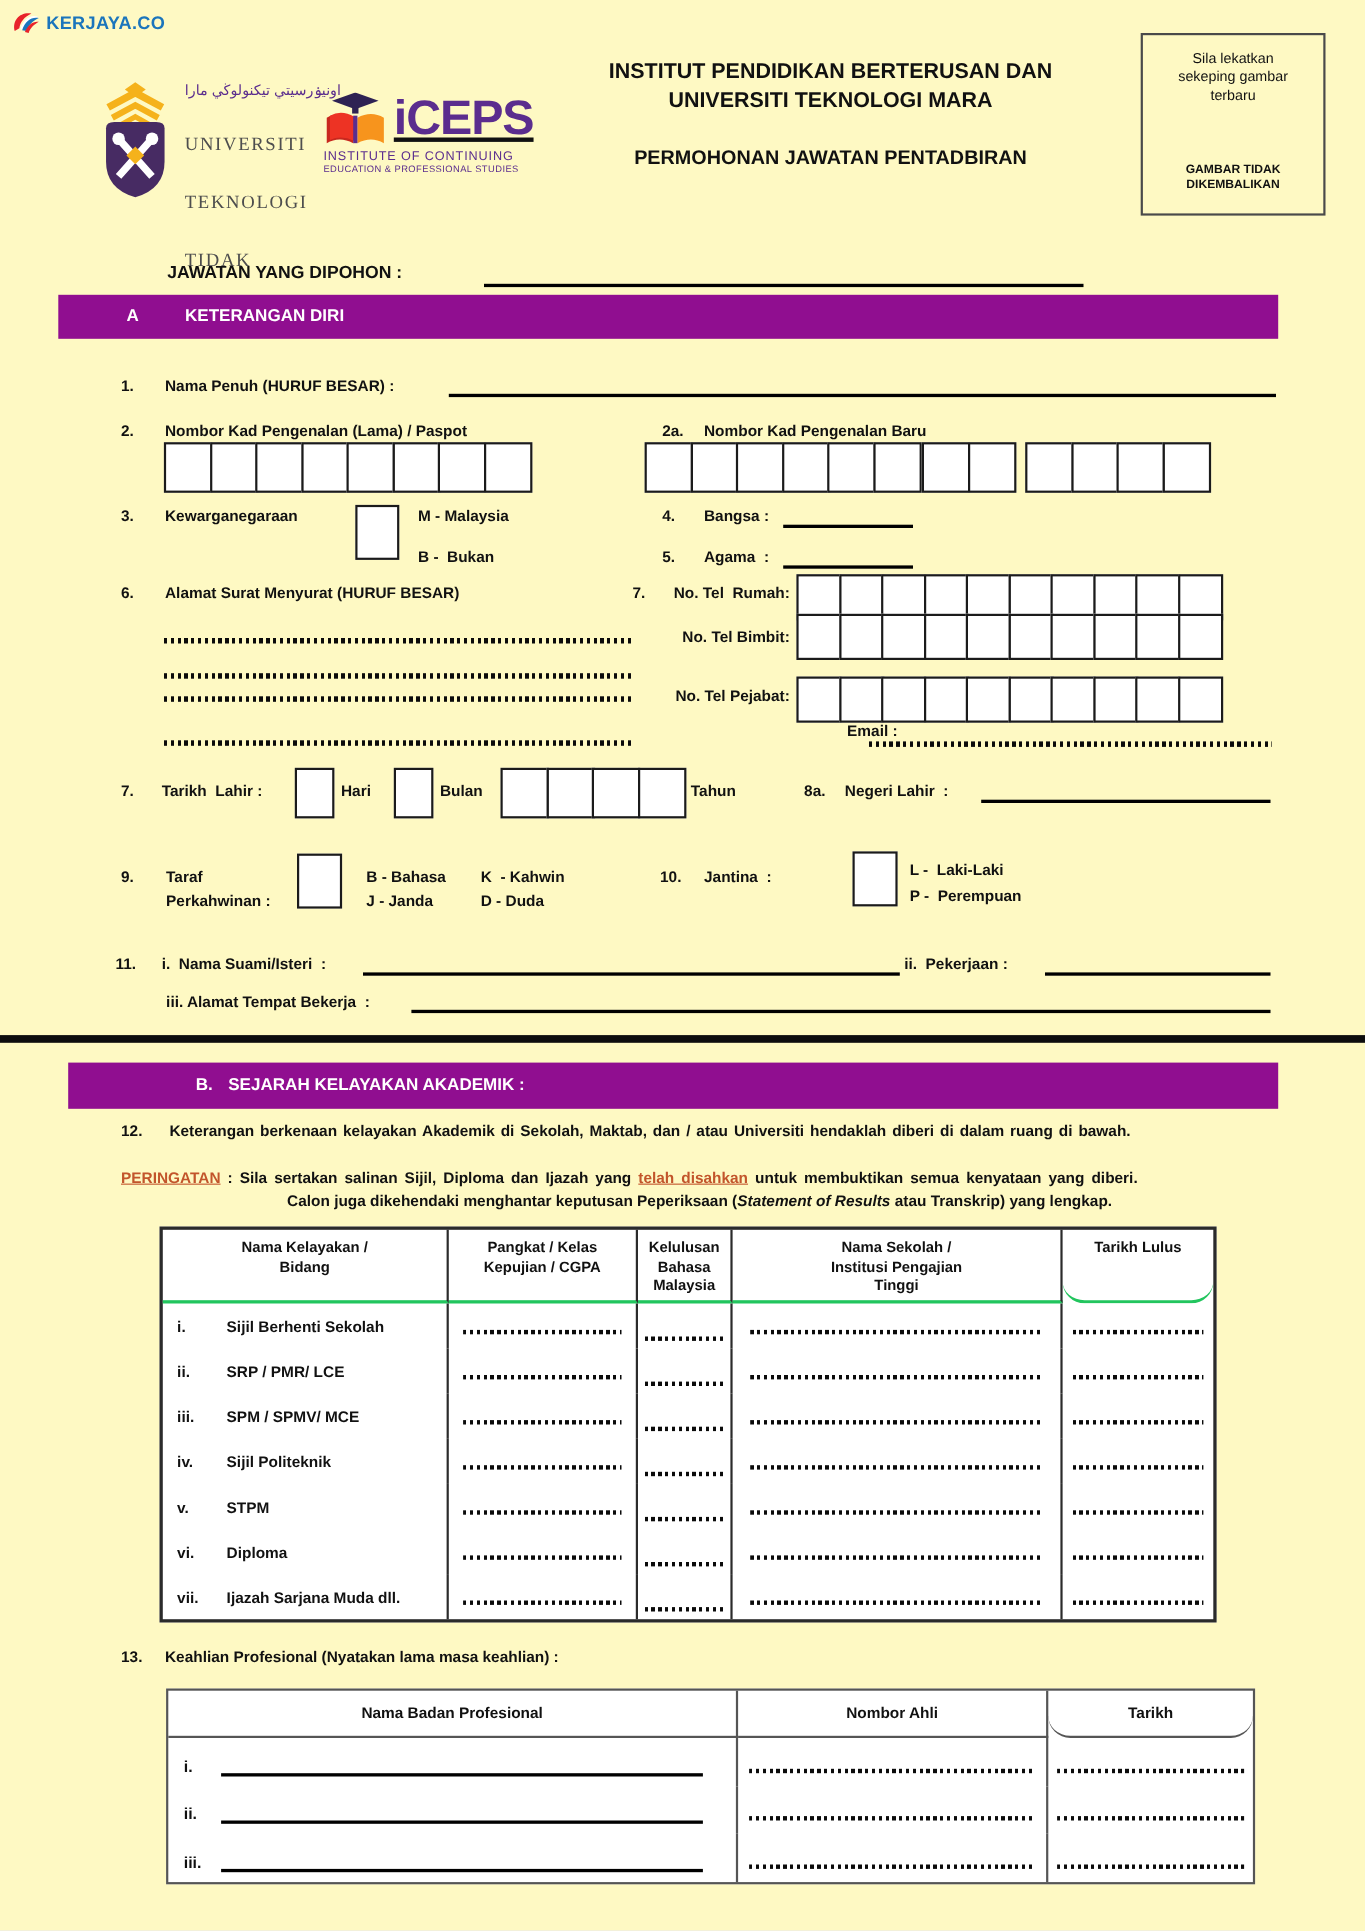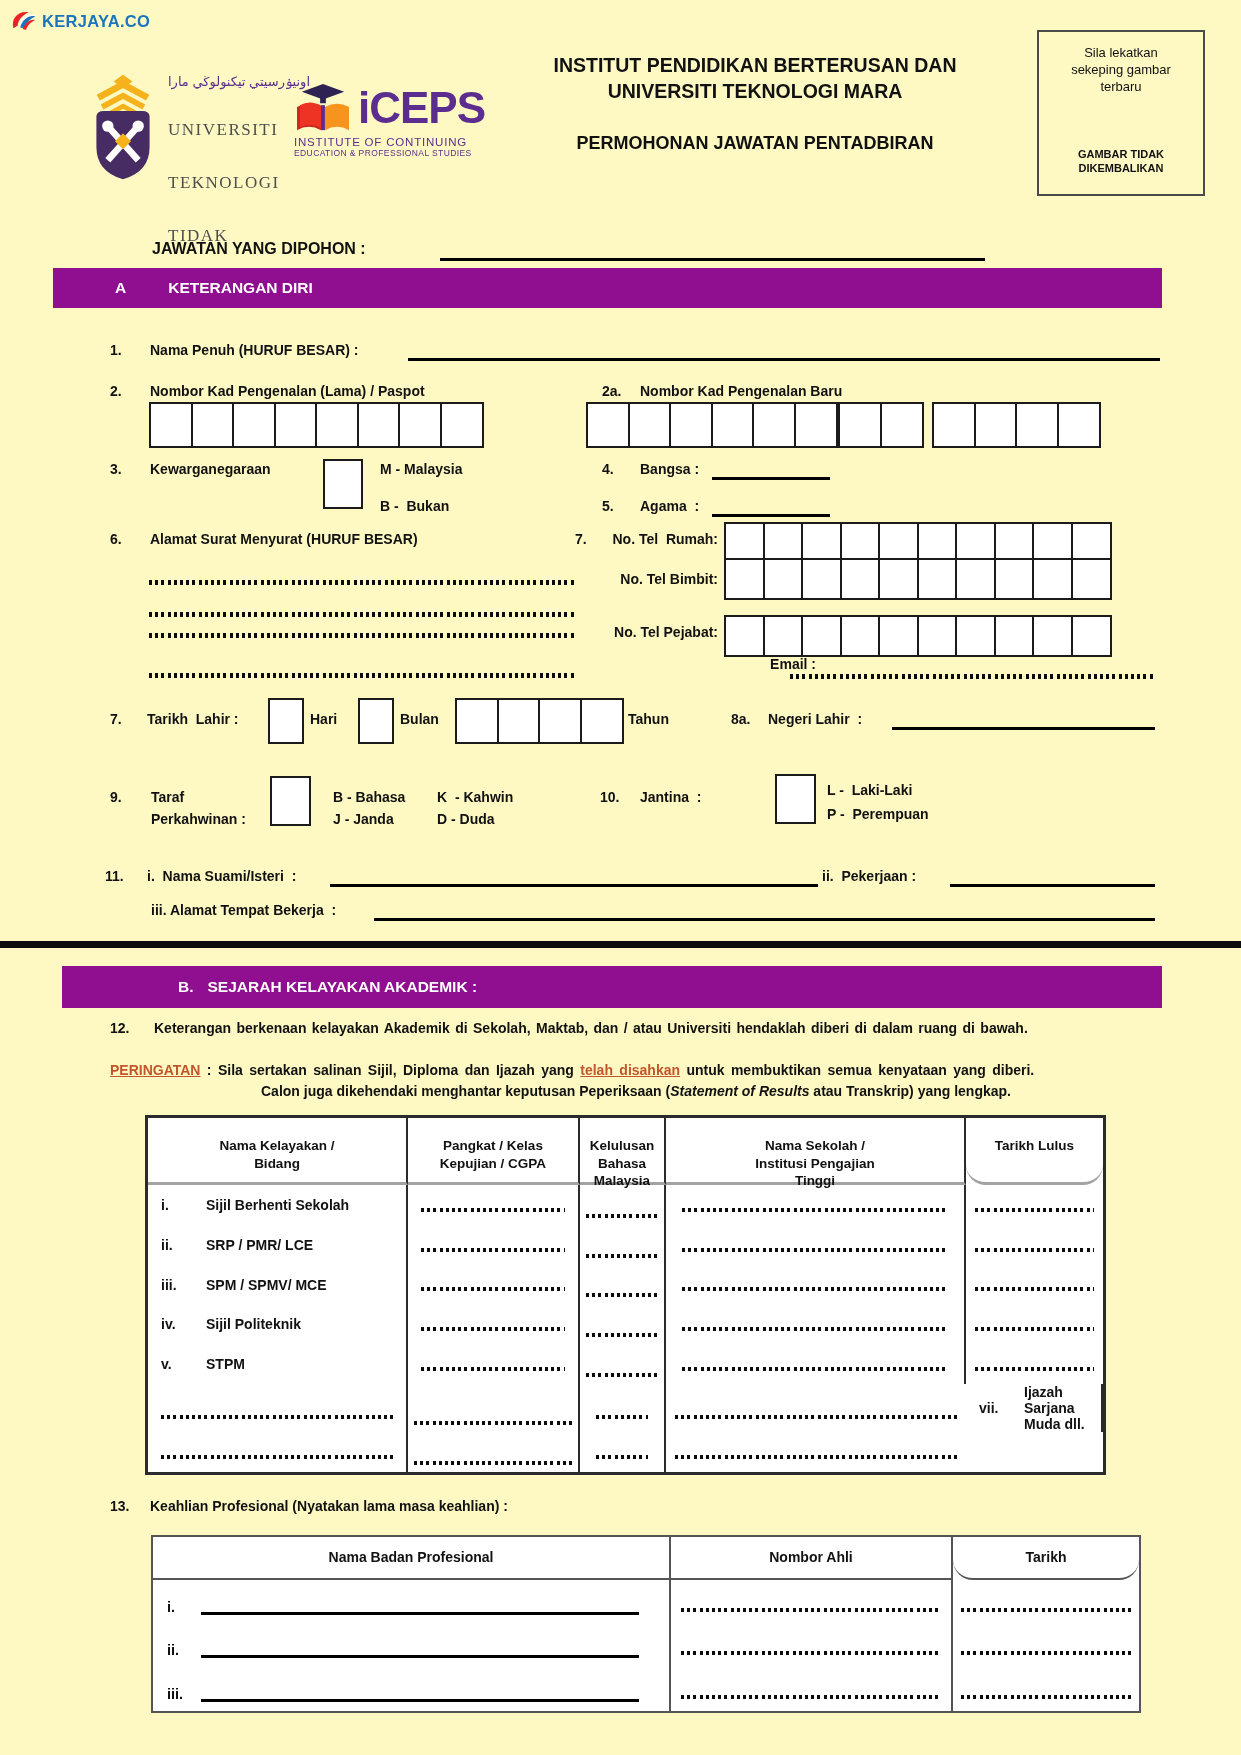--- a/index.html
+++ b/index.html
@@ -15,37 +15,37 @@
   .telrow{position:absolute;display:flex;}
   .telrow .bx{width:37px;height:38px;}
   .chk{position:absolute;border:2.5px solid #1b1b1b;background:#fff;}
   .bar{position:absolute;background:#900E90;color:#fff;display:flex;align-items:center;font-size:15.5px;}
   
   .kerjaya{position:absolute;left:10px;top:8px;display:flex;align-items:center;gap:5px;}
   .kerjaya span{font-size:16.5px;color:#1B75BC;letter-spacing:.3px;}
   .wordmark{position:absolute;left:168px;top:74px;color:#4e4e4e;}
   .jawi{font-size:13px;color:#5B2D8E;letter-spacing:1px;margin-bottom:3px;font-weight:normal;}
   .wm{font-family:"Liberation Serif","DejaVu Serif",serif;font-size:17px;line-height:25px;letter-spacing:1.5px;font-weight:normal;margin-top:28px;}
-  .iceps{position:absolute;left:292px;top:84px;display:flex;align-items:flex-start;}
+  .iceps{position:absolute;left:292px;top:84px;display:flex;align-items:flex-start;text-decoration:underline;}
   .iceps-name{font-size:44px;color:#5B2D8E;line-height:48px;margin-left:4px;letter-spacing:-1px;}
   .iceps-sub{position:absolute;left:294px;top:136px;color:#5B2D8E;font-weight:normal;}
   .iceps-sub div:first-child{font-size:11.5px;letter-spacing:.8px;}
   .iceps-sub div:last-child{font-size:8.5px;letter-spacing:.4px;}
   .title{position:absolute;left:455px;top:52px;width:600px;text-align:center;font-size:19.5px;line-height:26px;}
   .subtitle{margin-top:26px;font-size:18px;}
   .photo{position:absolute;left:1037px;top:30px;width:168px;height:166px;border:2px solid #4a4a4a;
          display:flex;flex-direction:column;align-items:center;text-align:center;box-sizing:border-box;}
   .photo .note{margin-top:12px;font-size:13px;line-height:17px;font-weight:normal;white-space:pre-line;}
   .photo .warn{margin-top:52px;font-size:11px;line-height:14px;white-space:pre-line;}
   
   #acad{position:absolute;left:145px;top:1115px;width:961px;height:360px;border:3px solid #2b2b2b;
         display:grid;grid-template-columns:260px 172px 86px 300px auto;grid-template-rows:67px repeat(7,1fr);
         box-sizing:border-box;background:#fff;}
-  .ah{border-right:2px solid #2b2b2b;border-bottom:3px solid #a3a3a3;font-size:13.5px;text-align:center;
-      padding-top:19px;line-height:17.5px;white-space:pre-line;}
+  .ah{border-right:2px solid #2b2b2b;border-bottom:3px solid #22c55e;font-size:13.5px;text-align:center;
+      padding-top:7px;line-height:17.5px;white-space:pre-line;}
   .ac{border-right:2px solid #2b2b2b;position:relative;}
   .nr{border-right:none !important;border-radius:20px;}
   .arl{display:flex;align-items:center;padding-left:13px;font-size:14px;border-right:2px solid #2b2b2b;}
   .arl .rn{width:45px;flex:none;}
   .d2{left:13px;right:13px;bottom:13px;}
   .d3{left:6px;right:6px;bottom:7px;}
   .d4{left:16px;right:16px;bottom:13px;}
   .d5{left:9px;right:9px;bottom:13px;}
   .cd .dots{position:absolute;}
   #prof{position:absolute;left:151px;top:1535px;width:990px;height:178px;border:2px solid #555;
@@ -379,20 +379,24 @@
     <div class="ac cd">
         <div class="dots d3"></div>
       </div>
     <div class="ac cd">
         <div class="dots d4"></div>
       </div>
     <div class="ac cd nr">
         <div class="dots d5"></div>
       </div>
 
+    <div class="arl">
+        <span class="rn">vi.</span>
+        <span>Diploma</span>
+      </div>
     <div class="ac cd">
         <div class="dots d2"></div>
       </div>
     <div class="ac cd">
         <div class="dots d3"></div>
       </div>
     <div class="ac cd">
         <div class="dots d4"></div>
       </div>
     <div class="ac cd nr">

